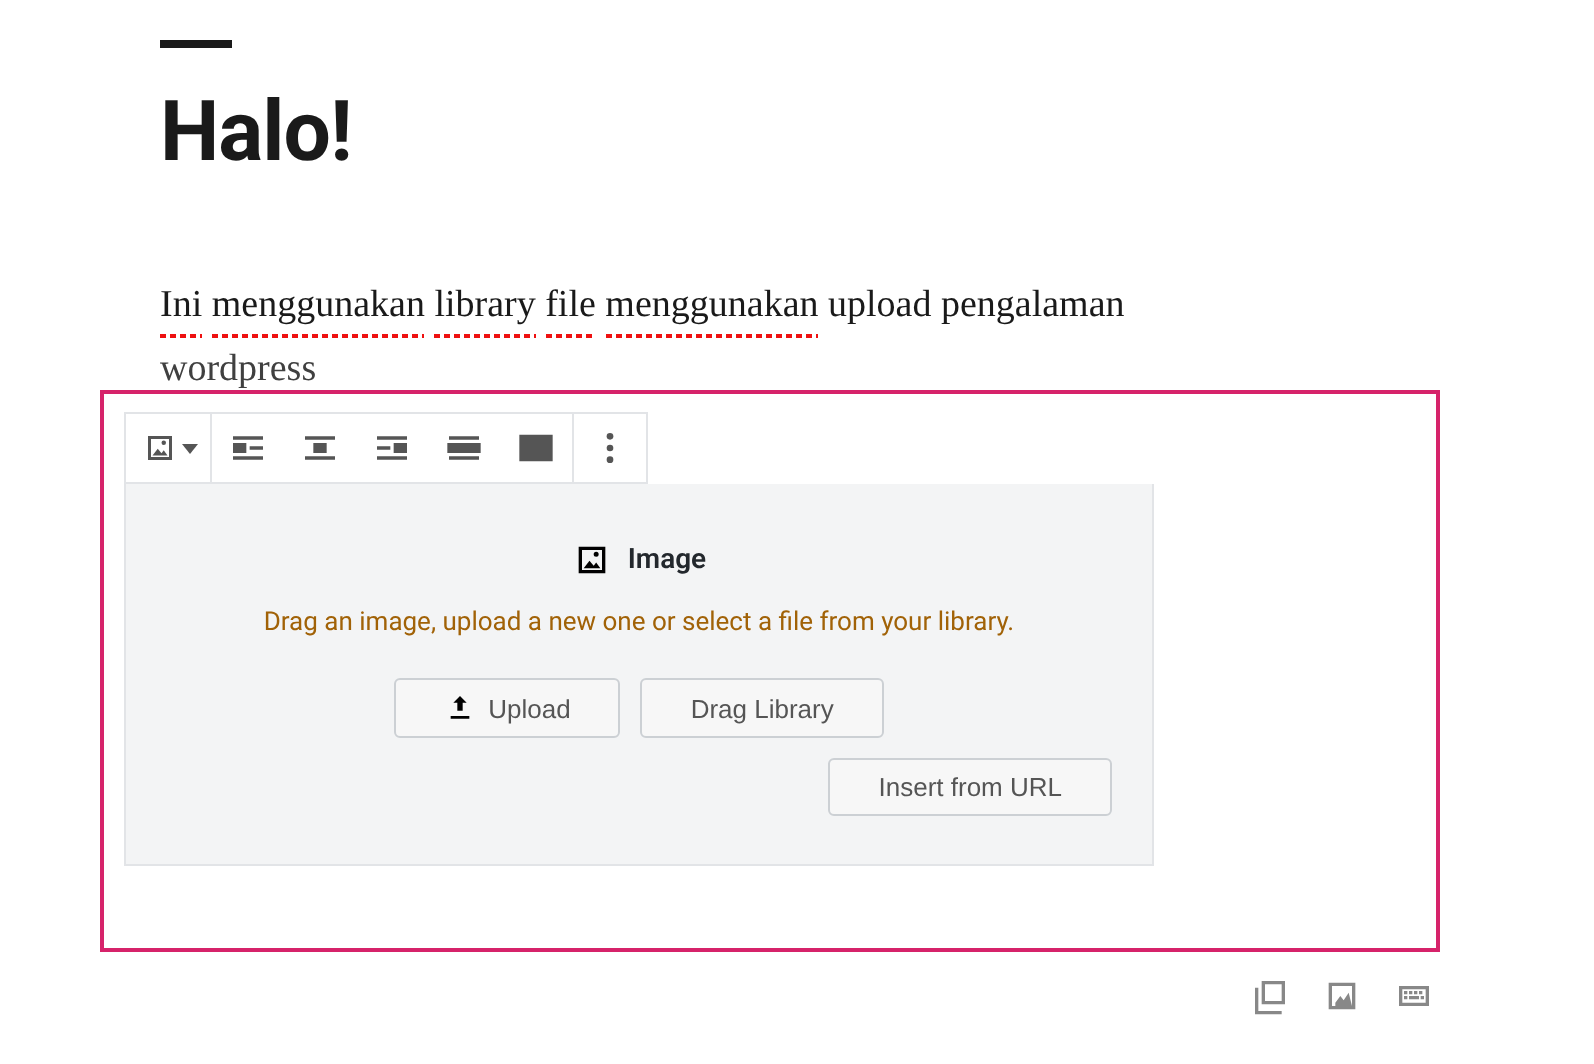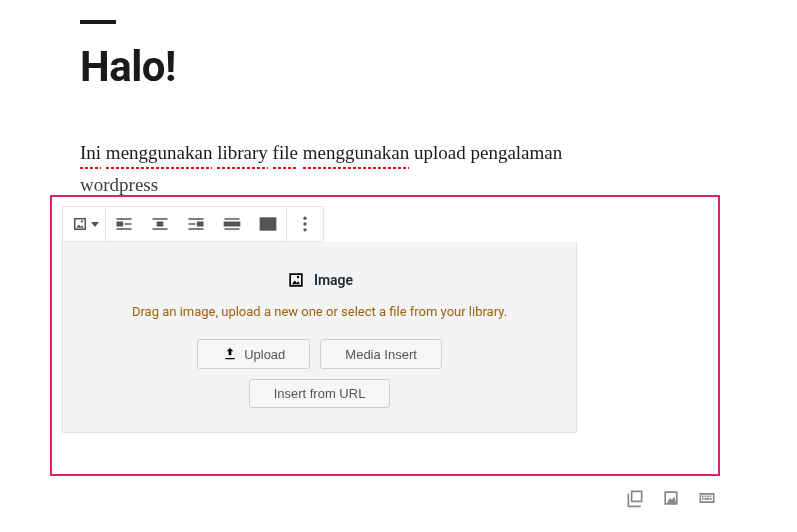--- a/index.html
+++ b/index.html
@@ -215,24 +215,24 @@
     </div>
     <div class="ph-instructions">Drag an image, upload a new one or select a file from your library.</div>
     <div class="btn-row">
       <button class="wp-btn">
         <svg width="16" height="16" viewBox="0 0 24 24">
             <path d="M12 3l5 5h-3v6h-4V8H7l5-5zM5 18h14v2H5v-2z"></path>
           </svg>
         <span>Upload</span>
       </button>
       <button class="wp-btn">
-        <span>Media Insert</span>
+        <span>Drag Library</span>
       </button>
     </div>
-    <div class="btn-row" style="margin-top:10px;">
+    <div class="btn-row" style="margin-top:10px;justify-content:flex-end;">
       <button class="wp-btn">
         <span>Insert from URL</span>
       </button>
     </div>
   </div>
 </div>
 
 <div class="bottom-toolbar">
   <div class="bt-btn">
     <svg width="20" height="20" viewBox="0 0 24 24">

